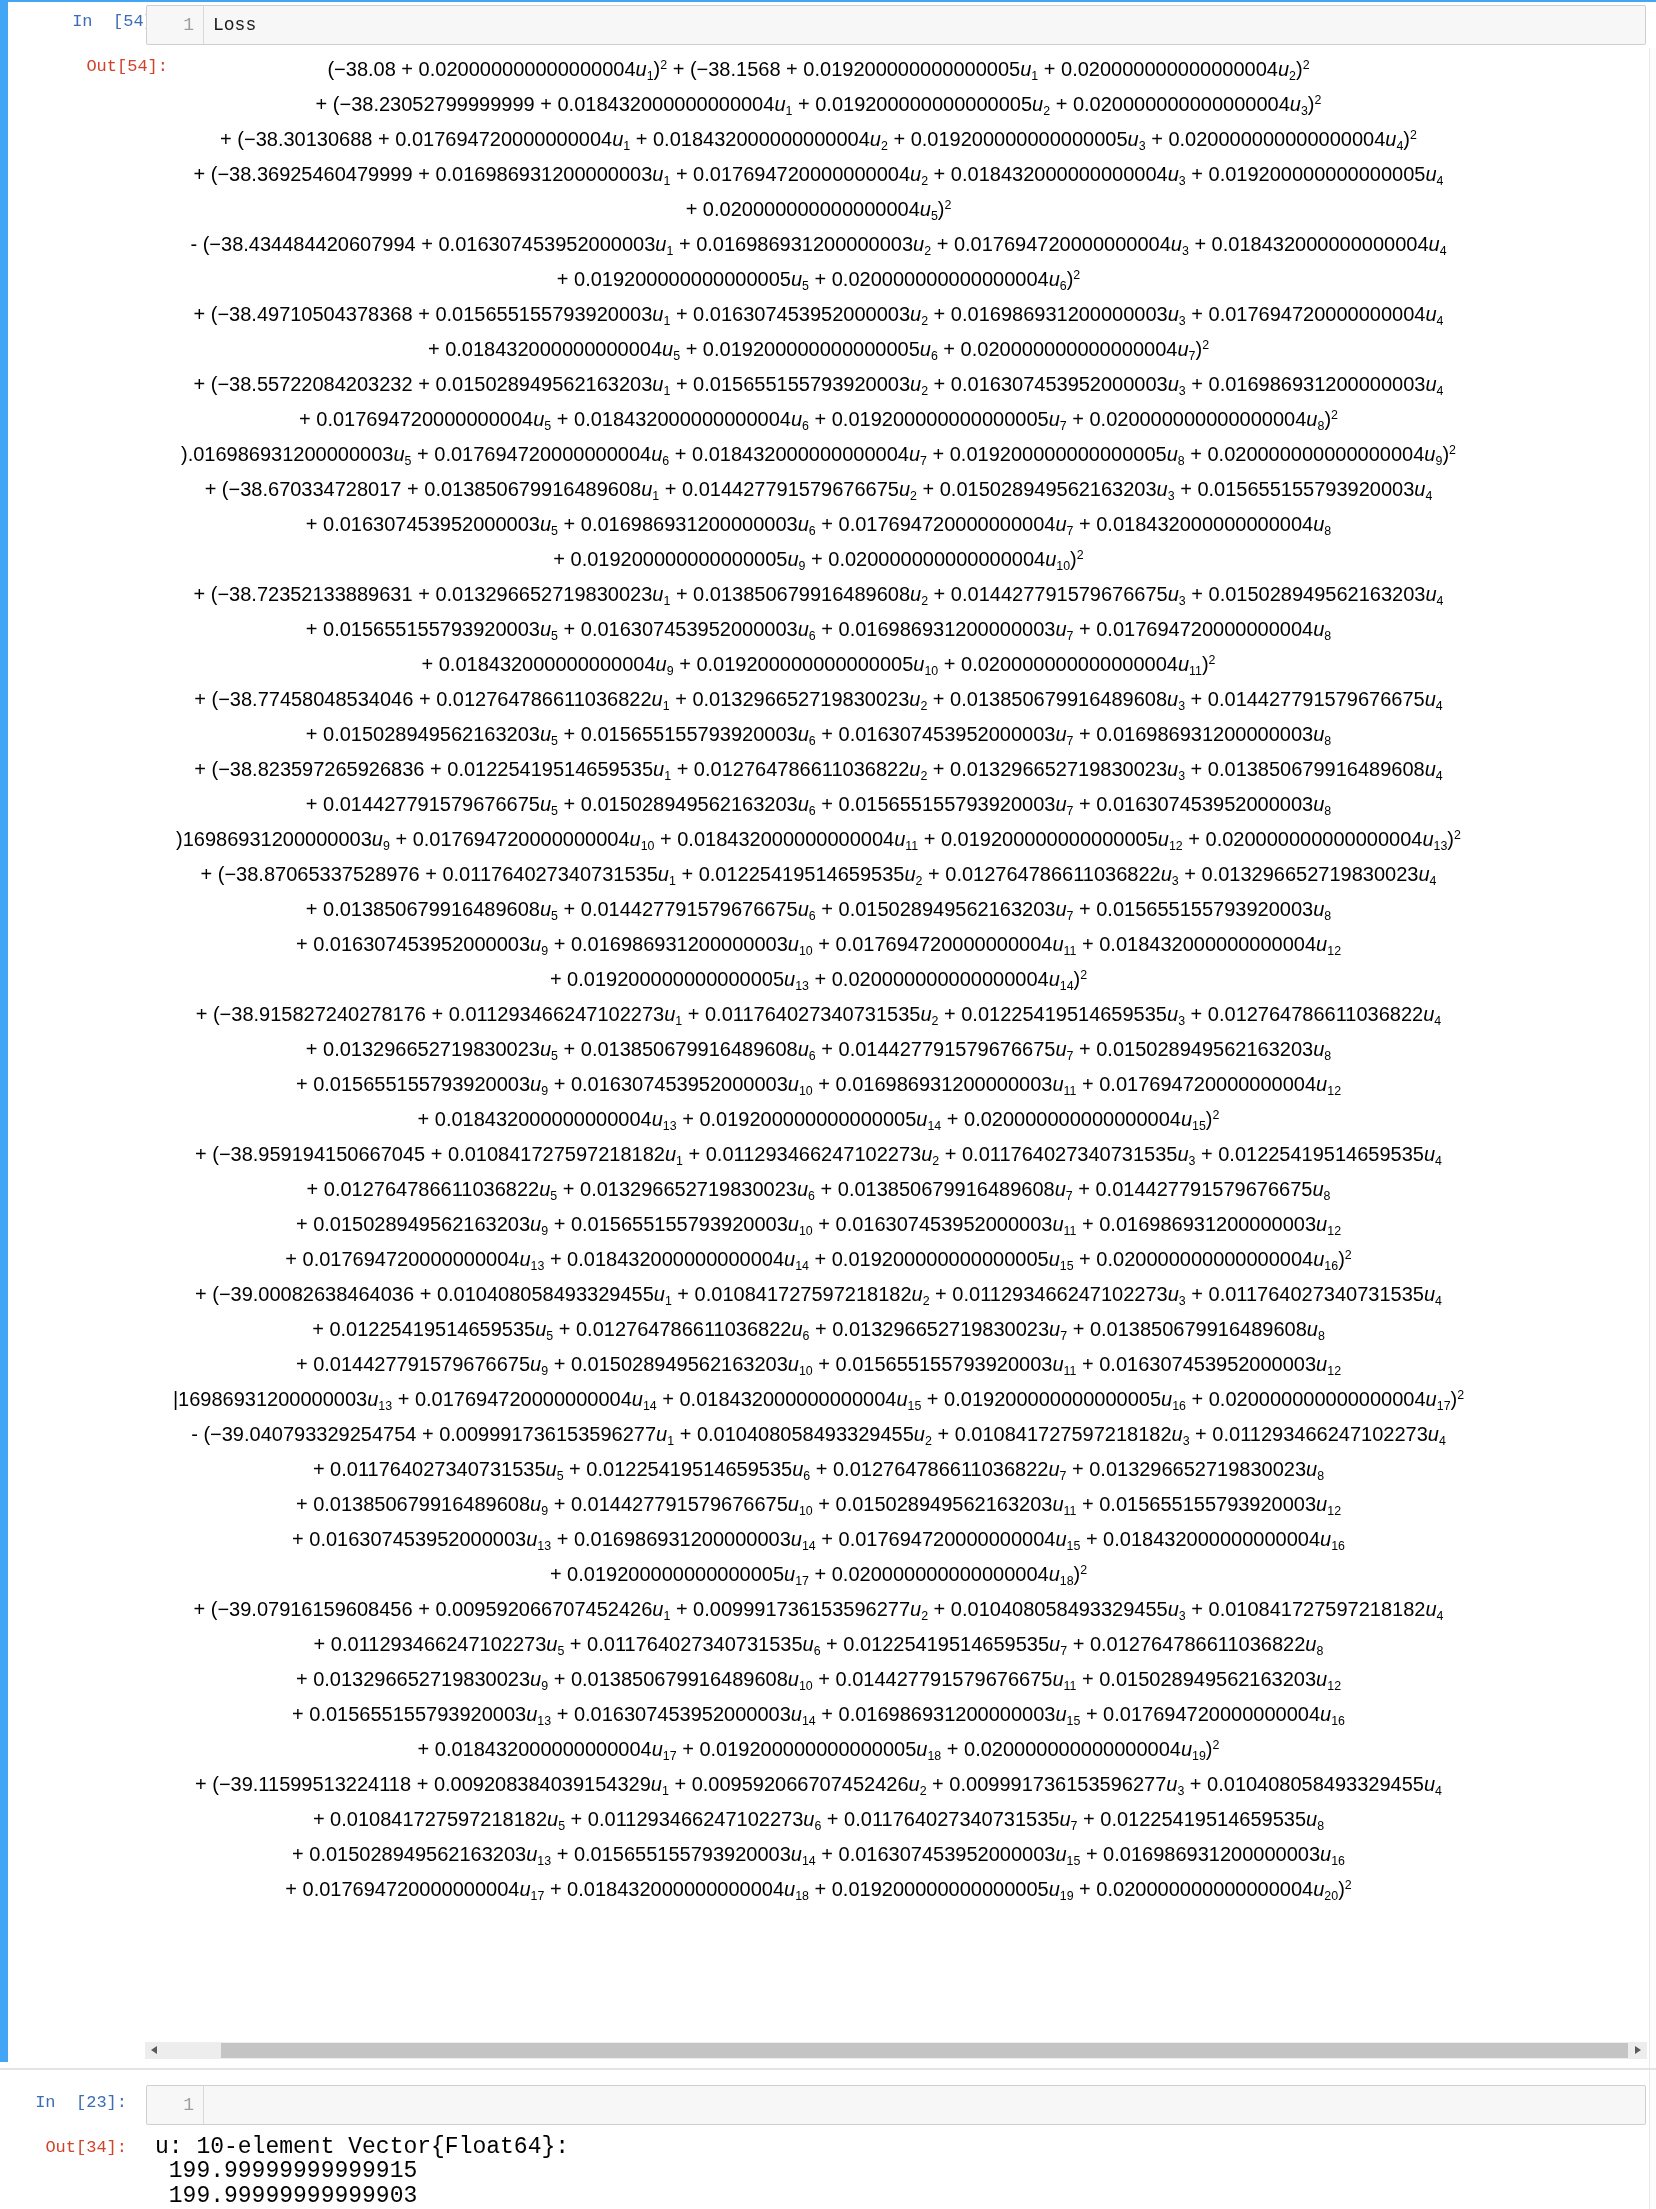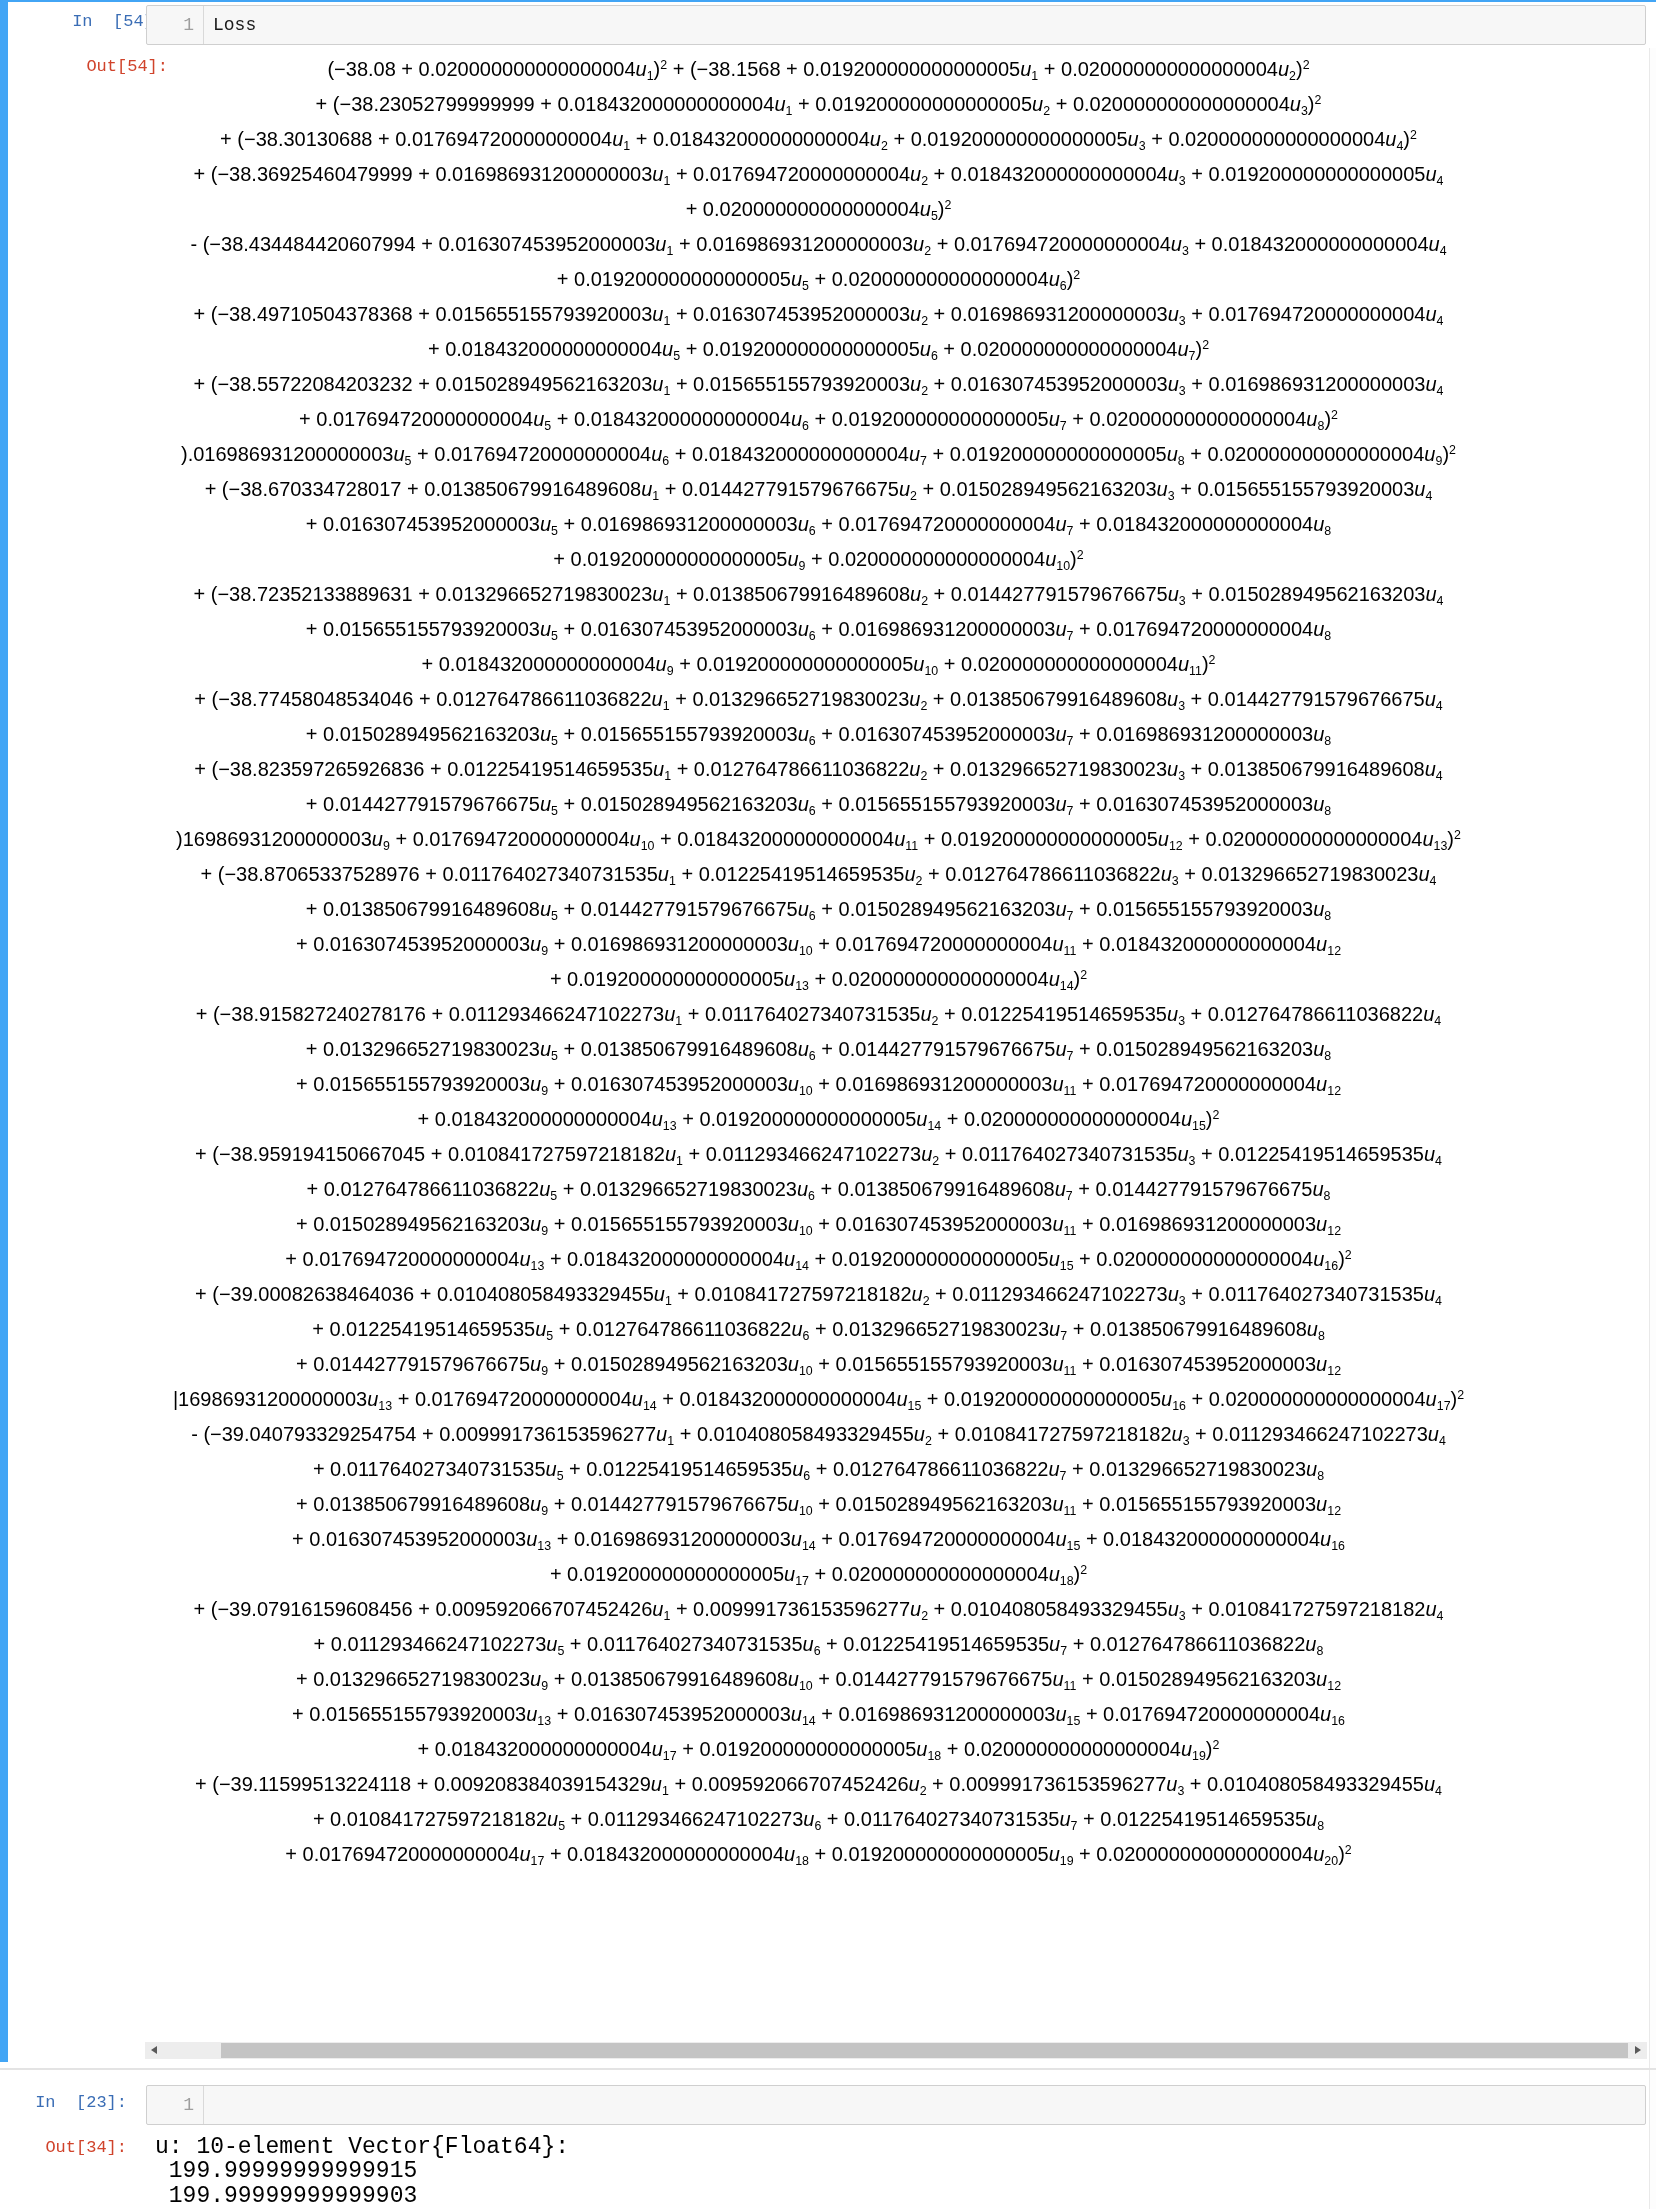--- a/index.html
+++ b/index.html
@@ -106,20 +106,21 @@
     <div class="math-line">+ 0.013850679916489608<i>u</i><sub>9</sub> + 0.014427791579676675<i>u</i><sub>10</sub> + 0.015028949562163203<i>u</i><sub>11</sub> + 0.015655155793920003<i>u</i><sub>12</sub></div>
     <div class="math-line">+ 0.016307453952000003<i>u</i><sub>13</sub> + 0.016986931200000003<i>u</i><sub>14</sub> + 0.017694720000000004<i>u</i><sub>15</sub> + 0.018432000000000004<i>u</i><sub>16</sub></div>
     <div class="math-line">+ 0.019200000000000005<i>u</i><sub>17</sub> + 0.020000000000000004<i>u</i><sub>18</sub>)<sup>2</sup></div>
     <div class="math-line">+ (−39.07916159608456 + 0.009592066707452426<i>u</i><sub>1</sub> + 0.009991736153596277<i>u</i><sub>2</sub> + 0.010408058493329455<i>u</i><sub>3</sub> + 0.010841727597218182<i>u</i><sub>4</sub></div>
     <div class="math-line">+ 0.011293466247102273<i>u</i><sub>5</sub> + 0.011764027340731535<i>u</i><sub>6</sub> + 0.01225419514659535<i>u</i><sub>7</sub> + 0.012764786611036822<i>u</i><sub>8</sub></div>
     <div class="math-line">+ 0.013296652719830023<i>u</i><sub>9</sub> + 0.013850679916489608<i>u</i><sub>10</sub> + 0.014427791579676675<i>u</i><sub>11</sub> + 0.015028949562163203<i>u</i><sub>12</sub></div>
     <div class="math-line">+ 0.015655155793920003<i>u</i><sub>13</sub> + 0.016307453952000003<i>u</i><sub>14</sub> + 0.016986931200000003<i>u</i><sub>15</sub> + 0.017694720000000004<i>u</i><sub>16</sub></div>
     <div class="math-line">+ 0.018432000000000004<i>u</i><sub>17</sub> + 0.019200000000000005<i>u</i><sub>18</sub> + 0.020000000000000004<i>u</i><sub>19</sub>)<sup>2</sup></div>
     <div class="math-line">+ (−39.11599513224118 + 0.009208384039154329<i>u</i><sub>1</sub> + 0.009592066707452426<i>u</i><sub>2</sub> + 0.009991736153596277<i>u</i><sub>3</sub> + 0.010408058493329455<i>u</i><sub>4</sub></div>
     <div class="math-line">+ 0.010841727597218182<i>u</i><sub>5</sub> + 0.011293466247102273<i>u</i><sub>6</sub> + 0.011764027340731535<i>u</i><sub>7</sub> + 0.01225419514659535<i>u</i><sub>8</sub></div>
+    <div class="math-line">+ 0.015028949562163203<i>u</i><sub>13</sub> + 0.015655155793920003<i>u</i><sub>14</sub> + 0.016307453952000003<i>u</i><sub>15</sub> + 0.016986931200000003<i>u</i><sub>16</sub></div>
     <div class="math-line">+ 0.017694720000000004<i>u</i><sub>17</sub> + 0.018432000000000004<i>u</i><sub>18</sub> + 0.019200000000000005<i>u</i><sub>19</sub> + 0.020000000000000004<i>u</i><sub>20</sub>)<sup>2</sup></div>
   </div>
 
 <div class="hscroll">
   <div class="arrow left"></div>
   <div class="thumb"></div>
   <div class="arrow right"></div>
 </div>
 
 <div class="cell-divider"></div>

